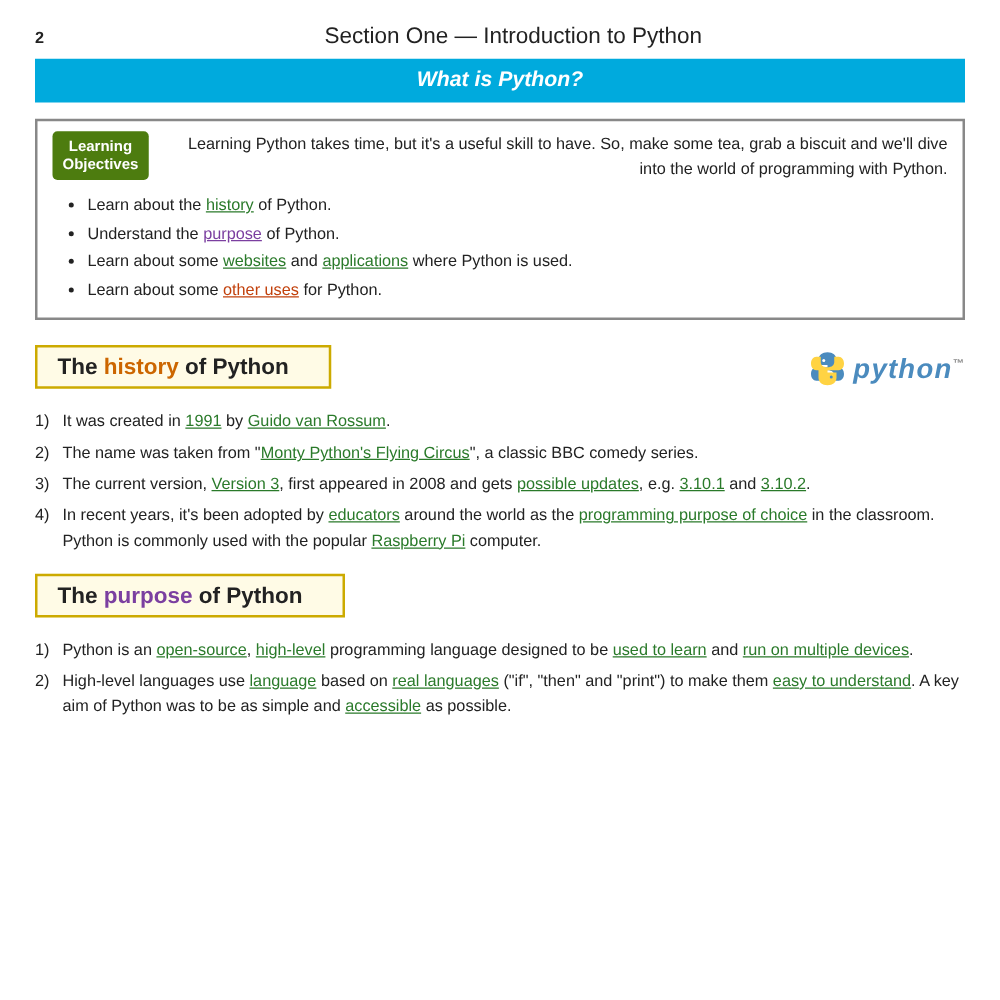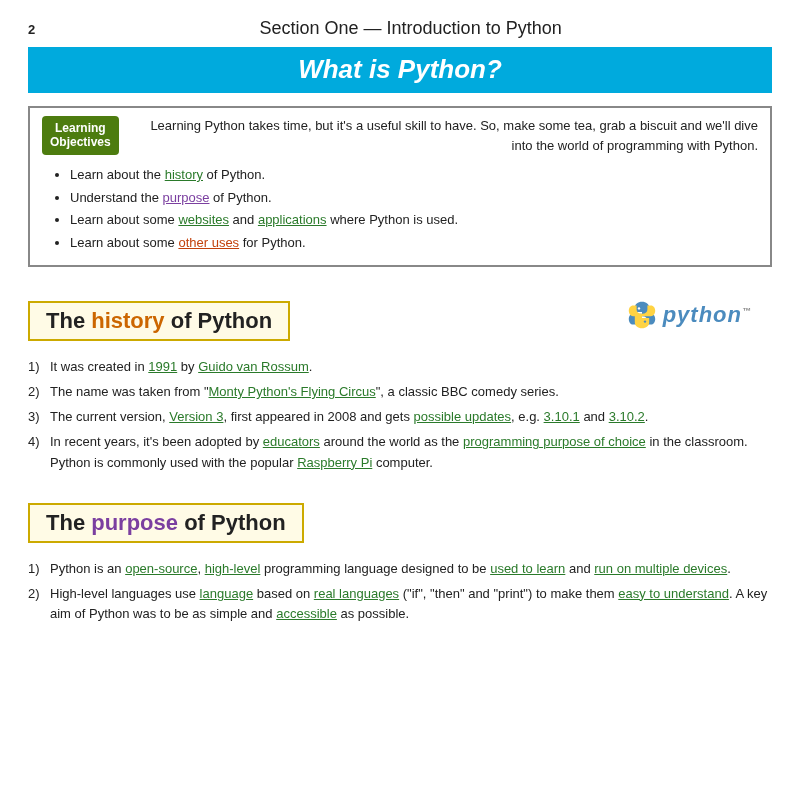--- a/index.html
+++ b/index.html
@@ -37,21 +37,21 @@
       color: #222;
     }
     .main-title-bar {
       background: #00aadd;
       text-align: center;
       padding: 7px 0 8px 0;
       margin-bottom: 13px;
     }
     .main-title-bar h1 {
       color: #fff;
-      font-size: 26px;
+      font-size: 17px;
       font-weight: bold;
       font-style: italic;
       text-align: center;
     }
     .learning-objectives-box {
       border: 2px solid #888;
       display: flex;
       flex-direction: column;
       padding: 8px 12px 10px 12px;
       margin-bottom: 14px;
@@ -95,41 +95,40 @@
     a {
       text-decoration: underline;
     }
     a.green { color: #2a7a2a; }
     a.purple { color: #7b3fa0; }
     a.orange { color: #c2410c; }
     .section-heading-box {
       display: inline-block;
       border: 2px solid #ccaa00;
       background: #fffbe6;
-      padding: 5px 16px 5px 16px;
-      font-size: 22px;
+      padding: 5px 32px 5px 16px;
+      font-size: 18px;
       font-weight: bold;
       color: #222;
       margin-bottom: 8px;
-      margin-top: 20px;
+      margin-top: 6px;
     }
     .history-section {
       margin-bottom: 10px;
     }
     .history-header-row {
       display: flex;
       align-items: center;
       justify-content: space-between;
       margin-bottom: 8px;
     }
     .python-logo {
       display: flex;
       align-items: center;
       gap: 6px;
-      margin-right: 20px;
     }
     .python-logo-text {
       font-size: 22px;
       font-weight: bold;
       color: #4b8bbe;
       font-style: italic;
       letter-spacing: 1px;
     }
     .python-logo-tm {
       font-size: 9px;

